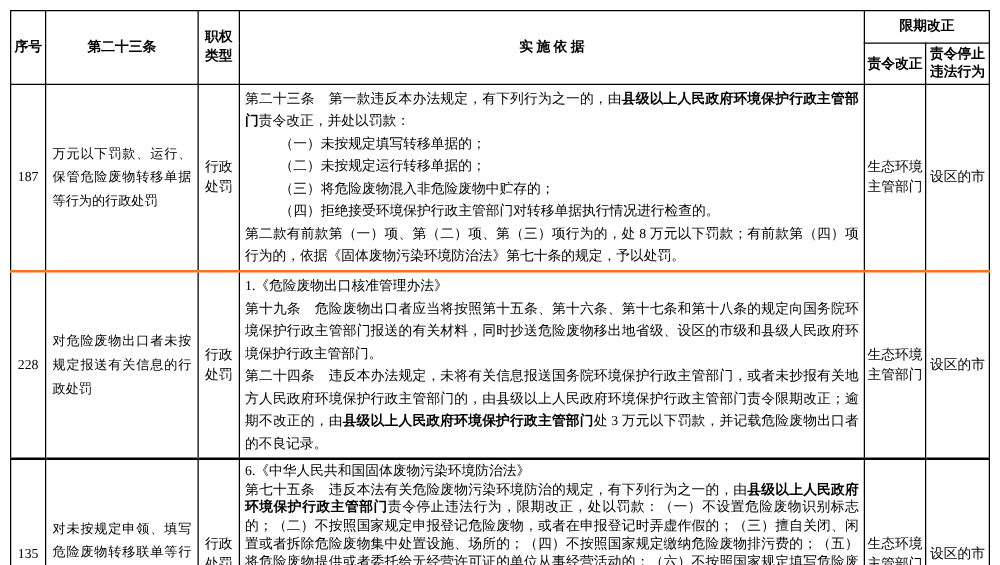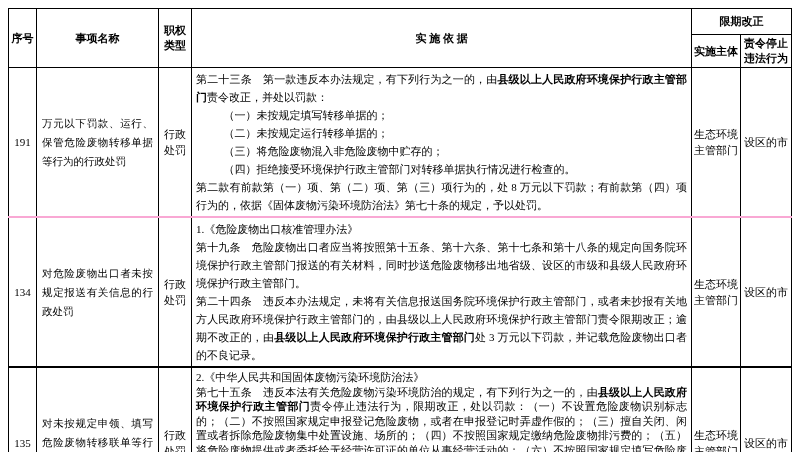--- a/index.html
+++ b/index.html
@@ -28,21 +28,21 @@
     padding:2px 5px;
   }
   td.cell-basis {
     vertical-align:top; font-size:11px; line-height:18px;
     padding:2px 4px 2px 4px; text-align:justify;
   }
   tr.row-135 td.cell-basis { line-height:14.5px; font-size:11px; }
   .para { margin:0; }
   .para.ind { text-indent:2.5em; }
   .para b { font-weight:bold; }
-  tr.sep-mid > td { border-top:2px solid #f9a8d4; }
+  tr.sep-mid > td { border-top:2px solid #f97316; }
   tr.sep-strong > td { border-top:2.5px solid #000; }
   thead tr.hrow-1 { height:26px; }
   thead tr.hrow-2 { height:27px; }
   tr.row-133 { height:132px; }
   tr.row-134 { height:112px; }
   tr.row-135 { height:134px; }
 </style>
 </head>
 <body>
 
@@ -52,64 +52,64 @@
       <col style="width:28px">
         <col style="width:122px">
         <col style="width:33px">
       <col style="width:500px">
         <col style="width:49px">
         <col style="width:51px">
     </colgroup>
     <thead>
       <tr class="hrow-1">
         <th rowspan="2">序号</th>
-        <th rowspan="2">事项名称</th>
+        <th rowspan="2">第二十三条</th>
         <th rowspan="2">职权类型</th>
         <th rowspan="2">实 施 依 据</th>
         <th colspan="2">限期改正</th>
       </tr>
       <tr class="hrow-2">
-        <th>实施主体</th>
+        <th>责令改正</th>
         <th>责令停止违法行为</th>
       </tr>
     </thead>
     <tbody>
       <tr class="row-133">
-        <td class="cell-center">191</td>
+        <td class="cell-center">187</td>
         <td class="cell-name">万元以下罚款、运行、保管危险废物转移单据等行为的行政处罚</td>
         <td class="cell-center">行政处罚</td>
         <td class="cell-basis">
             <div class="para"><span>第二十三条　第一款违反本办法规定，有下列行为之一的，由</span><b>县级以上人民政府环境保护行政主管部门</b><span>责令改正，并处以罚款：</span></div>
             <div class="para ind"><span>（一）未按规定填写转移单据的；</span></div>
             <div class="para ind"><span>（二）未按规定运行转移单据的；</span></div>
             <div class="para ind"><span>（三）将危险废物混入非危险废物中贮存的；</span></div>
             <div class="para ind"><span>（四）拒绝接受环境保护行政主管部门对转移单据执行情况进行检查的。</span></div>
             <div class="para"><span>第二款有前款第（一）项、第（二）项、第（三）项行为的，处 8 万元以下罚款；有前款第（四）项行为的，依据《固体废物污染环境防治法》第七十条的规定，予以处罚。</span></div>
           </td>
         <td class="cell-center">生态环境主管部门</td>
         <td class="cell-center">设区的市</td>
       </tr>
       <tr class="row-134 sep-mid">
-        <td class="cell-center">134</td>
+        <td class="cell-center">228</td>
         <td class="cell-name">对危险废物出口者未按规定报送有关信息的行政处罚</td>
         <td class="cell-center">行政处罚</td>
         <td class="cell-basis">
             <div class="para"><span>1.《危险废物出口核准管理办法》</span></div>
             <div class="para"><span>第十九条　危险废物出口者应当将按照第十五条、第十六条、第十七条和第十八条的规定向国务院环境保护行政主管部门报送的有关材料，同时抄送危险废物移出地省级、设区的市级和县级人民政府环境保护行政主管部门。</span></div>
             <div class="para"><span>第二十四条　违反本办法规定，未将有关信息报送国务院环境保护行政主管部门，或者未抄报有关地方人民政府环境保护行政主管部门的，由县级以上人民政府环境保护行政主管部门责令限期改正；逾期不改正的，由</span><b>县级以上人民政府环境保护行政主管部门</b><span>处 3 万元以下罚款，并记载危险废物出口者的不良记录。</span></div>
           </td>
         <td class="cell-center">生态环境主管部门</td>
         <td class="cell-center">设区的市</td>
       </tr>
       <tr class="row-135 sep-strong">
         <td class="cell-center">135</td>
         <td class="cell-name">对未按规定申领、填写危险废物转移联单等行为的行政处罚</td>
         <td class="cell-center">行政处罚</td>
         <td class="cell-basis">
-            <div class="para"><span>2.《中华人民共和国固体废物污染环境防治法》</span></div>
+            <div class="para"><span>6.《中华人民共和国固体废物污染环境防治法》</span></div>
             <div class="para"><span>第七十五条　违反本法有关危险废物污染环境防治的规定，有下列行为之一的，由</span><b>县级以上人民政府环境保护行政主管部门</b><span>责令停止违法行为，限期改正，处以罚款：（一）不设置危险废物识别标志的；（二）不按照国家规定申报登记危险废物，或者在申报登记时弄虚作假的；（三）擅自关闭、闲置或者拆除危险废物集中处置设施、场所的；（四）不按照国家规定缴纳危险废物排污费的；（五）将危险废物提供或者委托给无经营许可证的单位从事经营活动的；（六）不按照国家规定填写危险废物转移联单或者未经批准擅自转移危险废物的；（七）将危险废物混入非危险废物中贮存的；（八）未经安全性处置，混合收集、贮存、运输、处置具有不相容性质的危险废物的；（九）将危险废物与旅客在同一运输工具上载运的；（十）未经消除污染的处理将收集、贮存、运输、处置危险废物的场所、设施、设备和容器、包装物及其他物品转作</span></div>
           </td>
         <td class="cell-center">生态环境主管部门</td>
         <td class="cell-center">设区的市</td>
       </tr>
     </tbody>
   </table>
 </div>
 
 </body></html>

